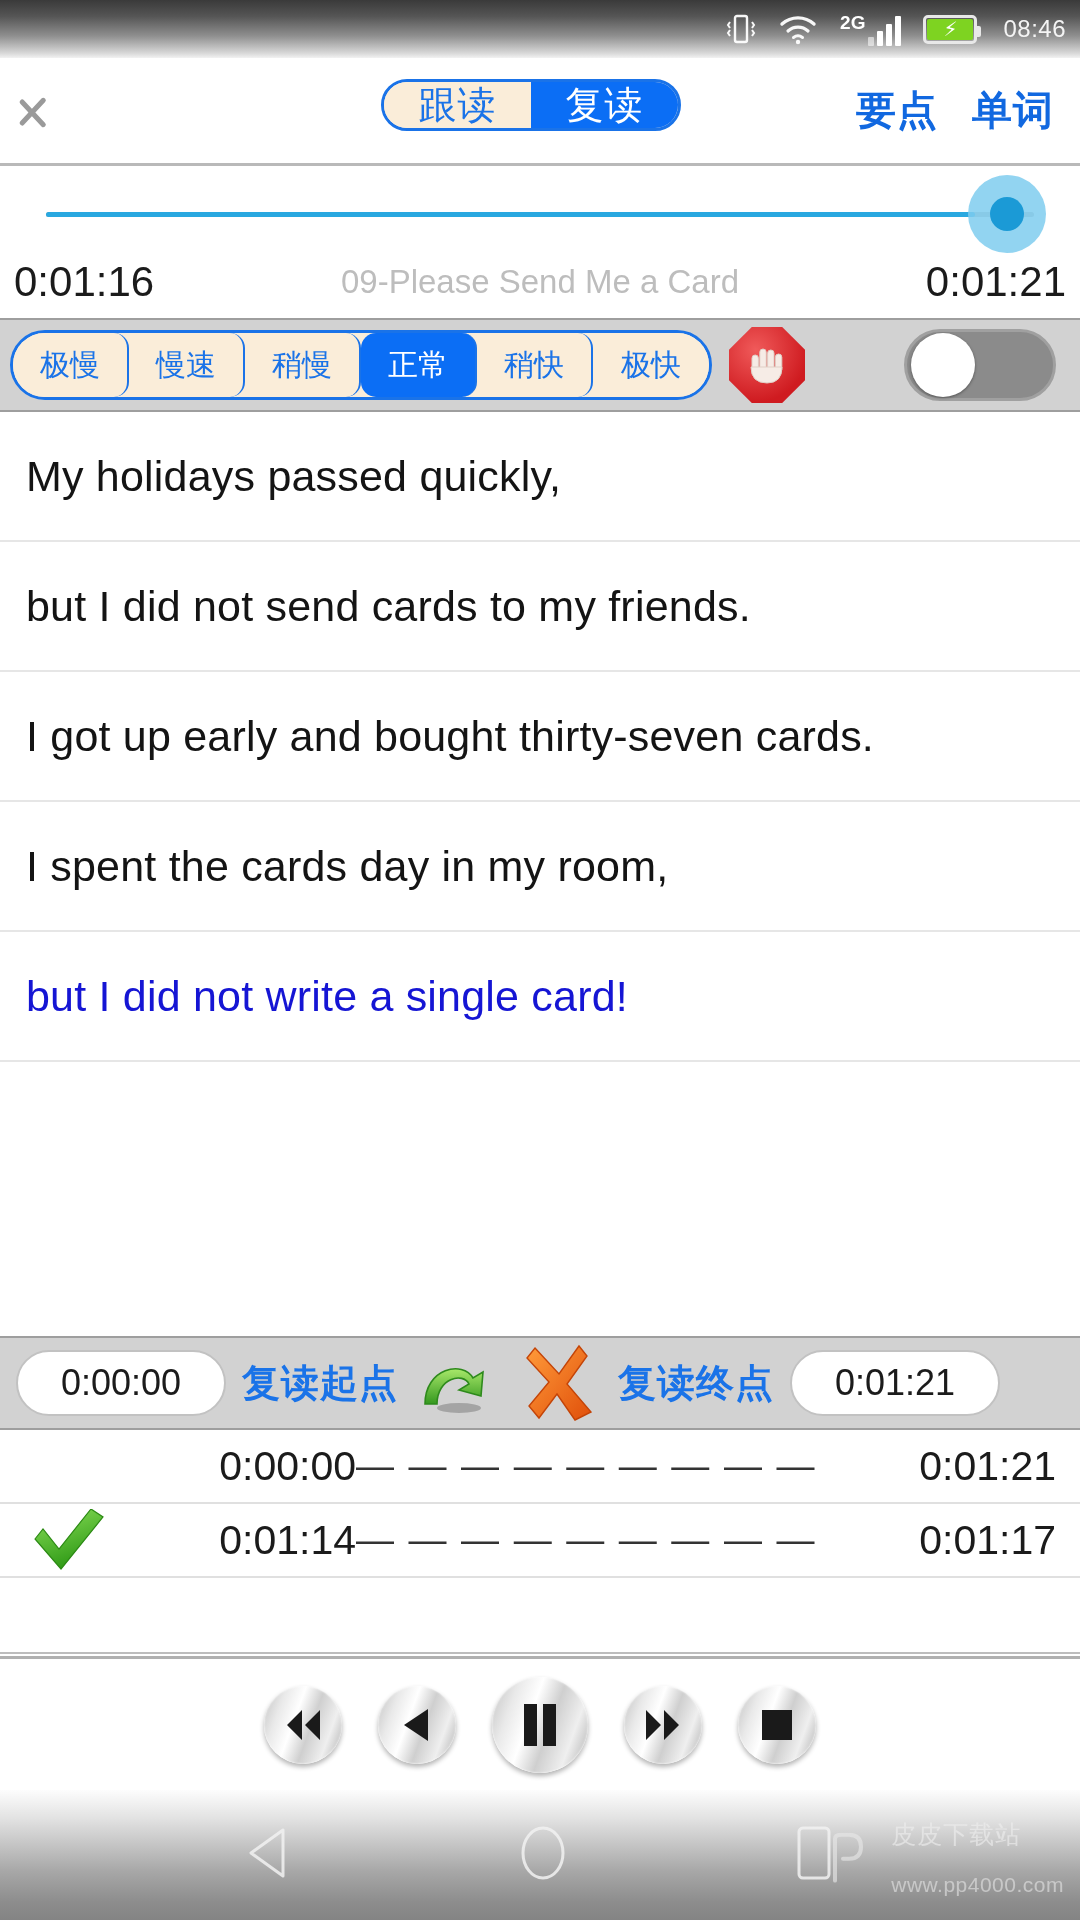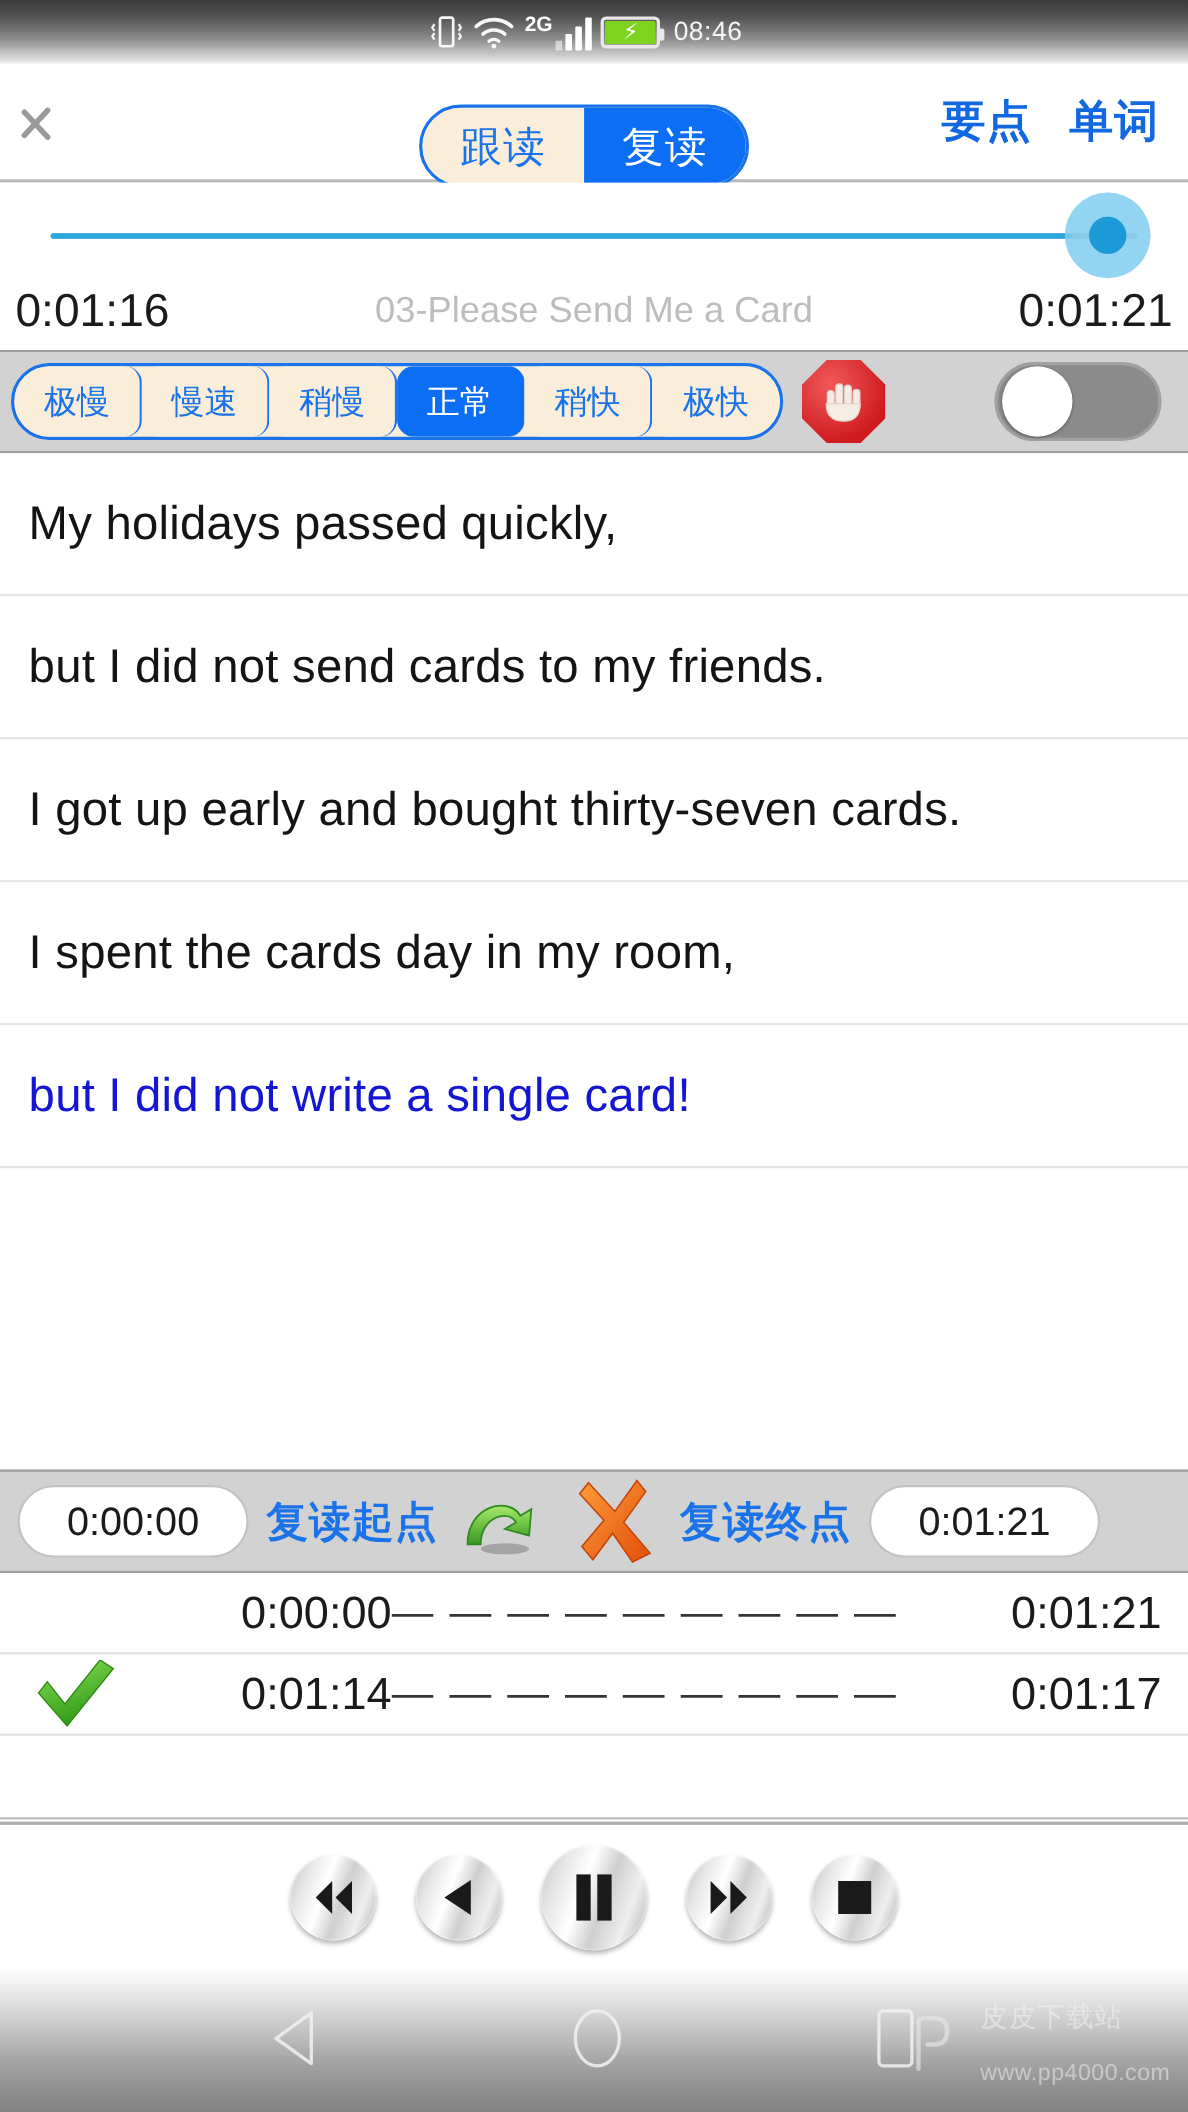--- a/index.html
+++ b/index.html
@@ -8,22 +8,22 @@
     font-family: "Liberation Sans", "DejaVu Sans", sans-serif;
     background: #ffffff;
     overflow: hidden;
   }
   #app { position: relative; width: 1080px; height: 1920px; display: flex; flex-direction: column; }
 
   
   .statusbar {
     height: 58px; flex: 0 0 58px;
     background: linear-gradient(to bottom, #3a3a3a 0%, #555 28%, #8f8f8f 62%, #d9d9d9 92%, #f2f2f2 100%);
-    display: flex; align-items: center; justify-content: center;
-    padding-right: 14px; gap: 8px;
+    display: flex; align-items: center; justify-content: flex-end;
+    padding-right: 14px; gap: 22px;
     color: #ffffff;
   }
   .sb-icon { display: flex; align-items: flex-end; opacity: .95; }
   .sb-time { font-size: 24px; color: #f4f4f4; letter-spacing: 0.5px; margin-left: 4px; }
   .sig-wrap { display: flex; align-items: flex-end; gap: 3px; }
   .sig-label { font-size: 19px; line-height: 1; margin-bottom: 14px; color: #fff; font-weight: 600;}
   .bars { display: flex; align-items: flex-end; gap: 3px; height: 30px; }
   .bars i { display: block; width: 6px; background: #fff; border-radius: 1px; }
   .bars i:nth-child(1){ height: 9px; opacity:.55 }
   .bars i:nth-child(2){ height: 15px; }
@@ -46,23 +46,23 @@
   .back-btn { width: 116px; height: 100%; display:flex; align-items:center; justify-content:center; }
   .chev { width: 34px; height: 58px; position: relative; }
   .chev::before, .chev::after {
     content:""; position:absolute; left: 4px; width: 36px; height: 5px; background:#9a9a9a; border-radius: 3px;
   }
   .chev::before { top: 14px; transform: rotate(133deg); transform-origin: left center;}
   .chev::after  { top: 42px; transform: rotate(-133deg); transform-origin: left center;}
 
   .segmented {
     position: absolute; left: 381px; top: 21px;
-    width: 300px; height: 76px;
+    width: 300px; height: 52px;
     border: 3px solid #1a73e8; border-radius: 38px; overflow: hidden;
-    display: flex; background: #faedd9; margin-top: 16px;
+    display: flex; background: #faedd9;
   }
   .seg {
     flex: 1; display:flex; align-items:center; justify-content:center;
     font-size: 38px; color: #1a73e8; background: #faedd9; letter-spacing: 1px;
   }
   .seg.active { background: #0b6ef5; color: #ffffff; }
 
   .hdr-links { position: absolute; right: 26px; display:flex; gap: 34px; }
   .hdr-link { font-size: 40px; color: #1168e0; font-weight: 700; letter-spacing:1px; }
 
@@ -233,21 +233,21 @@
   </div>
 
   <div class="seek-area">
     <div class="seek-track">
       <div class="seek-fill"></div>
     </div>
     <div class="seek-thumb-halo"></div>
     <div class="seek-thumb"></div>
     <div class="seek-meta">
       <span class="seek-time">0:01:16</span>
-      <span class="seek-title">03-Please Send Me a Card</span>
+      <span class="seek-title">09-Please Send Me a Card</span>
       <span class="seek-time">0:01:21</span>
     </div>
   </div>
 
   <div class="speedbar">
     <div class="speed-group">
       <div class="speed-btn">极慢</div>
       <div class="speed-btn">慢速</div>
       <div class="speed-btn">稍慢</div>
       <div class="speed-btn active">正常</div>

